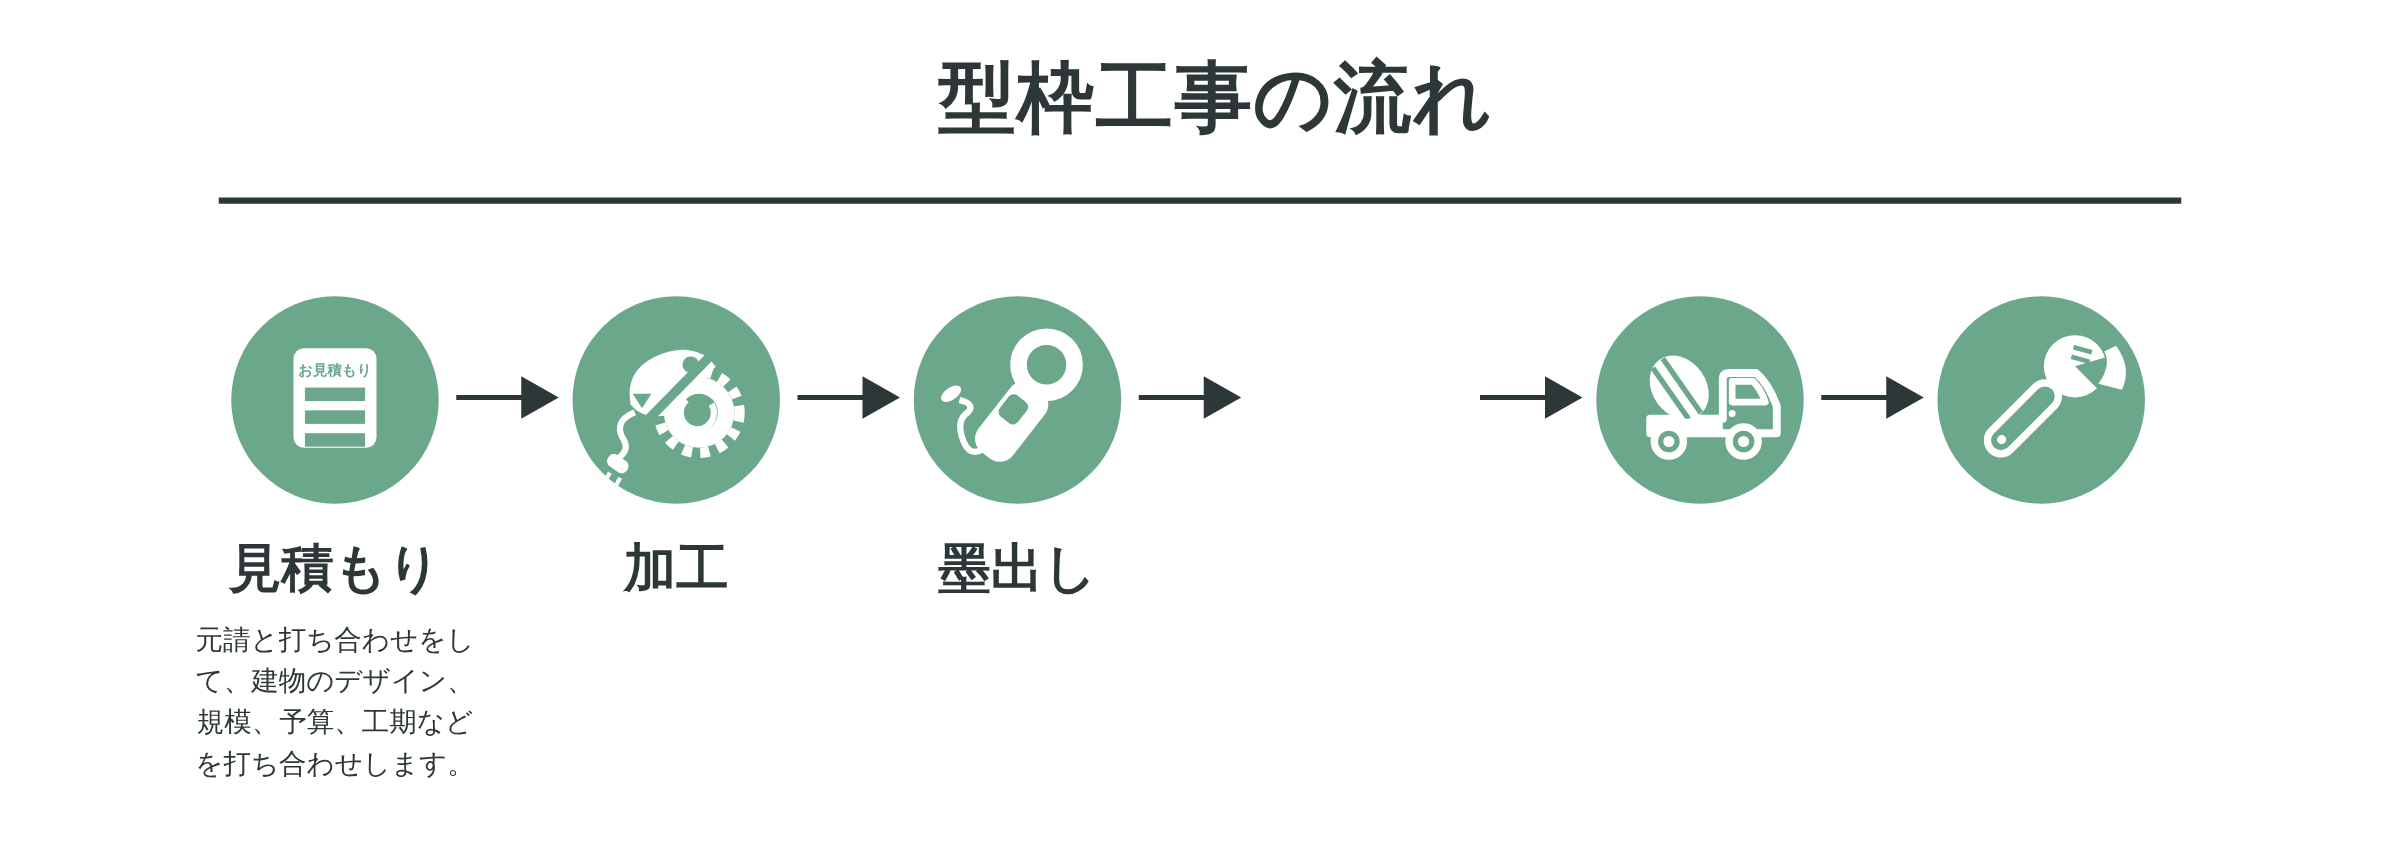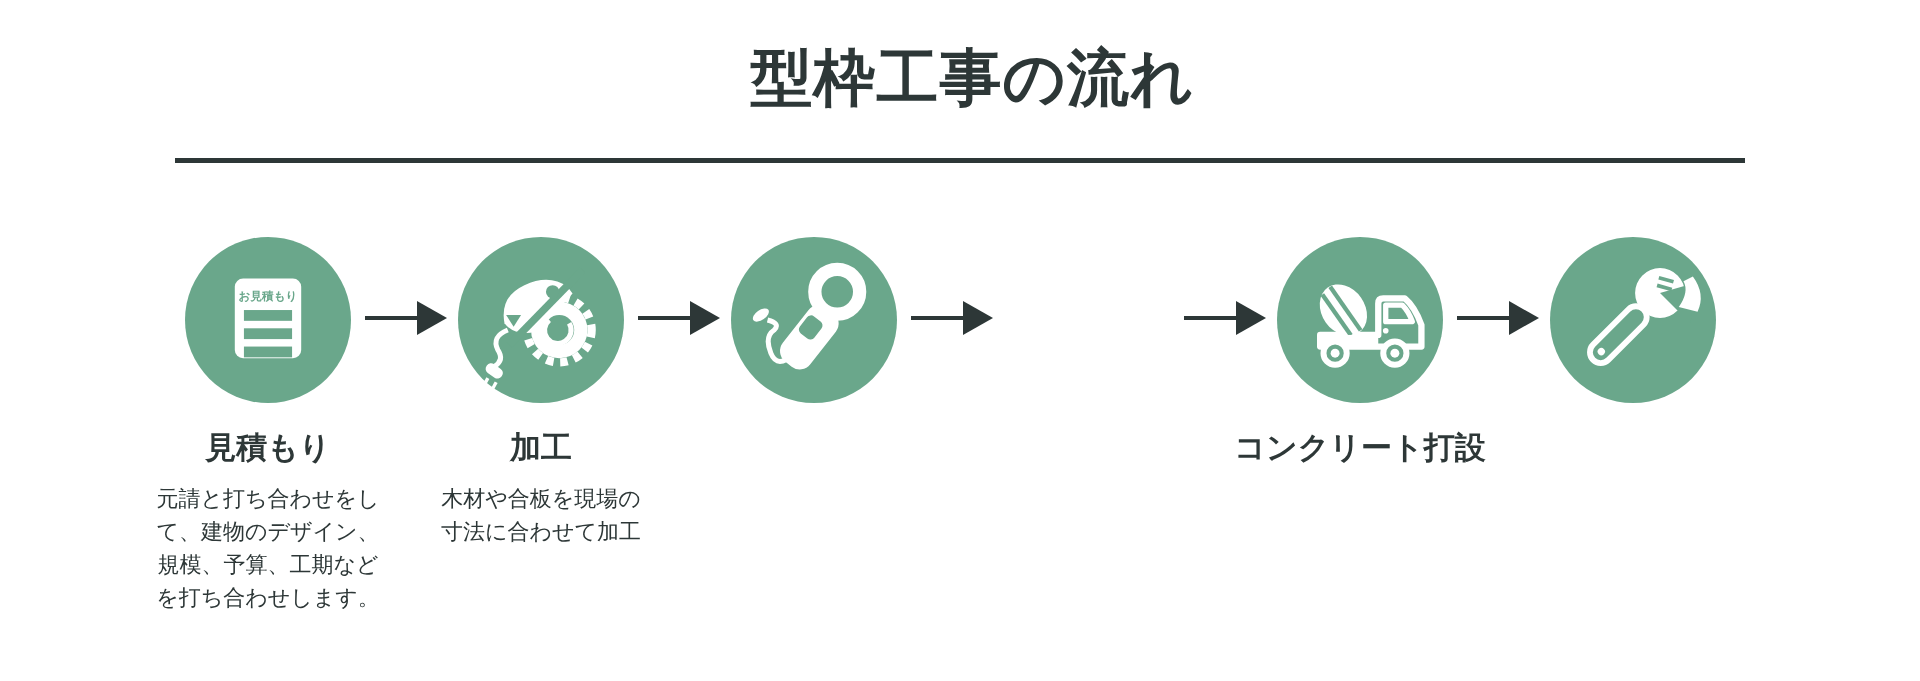--- a/index.html
+++ b/index.html
@@ -49,21 +49,21 @@
   .circle{
     width:166px;height:166px;
     border-radius:50%;
     background:var(--green);
     margin:0 auto;
     position:relative;
   }
   .circle svg{position:absolute;left:0;top:0;width:166px;height:166px;}
   .step-title{
     margin-top:24px;
-    font-size:31px;
+    font-size:42px;
     font-weight:700;
     text-align:center;
     color:var(--dark);
     white-space:nowrap;
   }
   .step-desc{
     margin-top:13px;
     font-size:22px;
     font-weight:400;
     line-height:33px;
@@ -117,34 +117,33 @@
         <path d="M29 47 L38 47 L33.5 54 Z" fill="var(--green)"></path>
         <circle cx="61" cy="56" r="9" fill="var(--green)"></circle>
         <path d="M55 50 A 8 8 0 1 0 67 52" stroke="#fff" stroke-width="3" fill="none"></path>
         <path d="M30 56 Q20 60 24 68 Q28 74 22 78" stroke="#fff" stroke-width="3" fill="none"></path>
         <rect x="16" y="77" width="11" height="6.5" rx="3" fill="#fff" transform="rotate(35 21 81)"></rect>
         <line x1="18" y1="85" x2="15.5" y2="89.5" stroke="#fff" stroke-width="2"></line>
         <line x1="23" y1="87.5" x2="20.5" y2="92" stroke="#fff" stroke-width="2"></line>
       </svg>
     </div>
     <div class="step-title">加工</div>
-    <div class="step-desc">木材や合板を現場の
-寸法に合わせて加工</div>
   </div>
 
   <div class="step s3">
     <div class="circle">
       <svg viewBox="0 0 100 100">
         <circle cx="64" cy="33" r="13.5" fill="none" stroke="#fff" stroke-width="8"></circle>
         <rect x="37" y="40" width="21" height="41" rx="8" fill="#fff" transform="rotate(38 47.5 60)"></rect>
         <rect x="42.5" y="48" width="11" height="13" rx="3" fill="var(--green)" transform="rotate(38 48 54.5)"></rect>
         <path d="M38 70 Q28 80 24 70 Q20 60 26 56 Q30 52 22 50" fill="none" stroke="#fff" stroke-width="3"></path>
         <ellipse cx="18" cy="47" rx="5.5" ry="3" fill="#fff" transform="rotate(-35 18 47)"></ellipse>
       </svg>
     </div>
+    <div class="step-title">墨出し</div>
   </div>
 
 
   <div class="step s5">
     <div class="circle">
       <svg viewBox="0 0 100 100">
         <path d="M26 66 L26 59 L61 59 L61 40 Q61 37 64 37 L77 37 Q83 42 87 53 L87 66 Z" fill="none" stroke="#fff" stroke-width="3.8" stroke-linejoin="round"></path>
         <path d="M65.5 41 L75.5 41 Q79.5 45 81.5 51 L65.5 51 Z" fill="none" stroke="#fff" stroke-width="3.2" stroke-linejoin="round"></path>
         <circle cx="65.5" cy="56.5" r="1.7" fill="#fff"></circle>
         <g transform="rotate(-35 40 44)">
@@ -152,21 +151,20 @@
           <line x1="35" y1="29" x2="35" y2="59" stroke="var(--green)" stroke-width="2.6"></line>
           <line x1="41.5" y1="28" x2="41.5" y2="60" stroke="var(--green)" stroke-width="2.6"></line>
         </g>
         <rect x="26" y="59" width="35" height="6" fill="#fff"></rect>
         <circle cx="35" cy="70" r="7" fill="var(--green)" stroke="#fff" stroke-width="3.6"></circle>
         <circle cx="35" cy="70" r="2.7" fill="#fff"></circle>
         <circle cx="71" cy="70" r="7" fill="var(--green)" stroke="#fff" stroke-width="3.6"></circle>
         <circle cx="71" cy="70" r="2.7" fill="#fff"></circle>
       </svg>
     </div>
-    <div class="step-title">コンクリート打設</div>
   </div>
 
   <div class="step s6">
     <div class="circle">
       <svg viewBox="0 0 100 100">
         <g transform="rotate(45 50 50)">
           <rect x="43.5" y="41" width="13" height="43" rx="6.5" fill="none" stroke="#fff" stroke-width="3.5"></rect>
           <circle cx="50" cy="77" r="2.2" fill="#fff"></circle>
           <circle cx="50" cy="27" r="15" fill="#fff"></circle>
           <path d="M50 27 L76 27 L61 7 Z" fill="var(--green)"></path>

